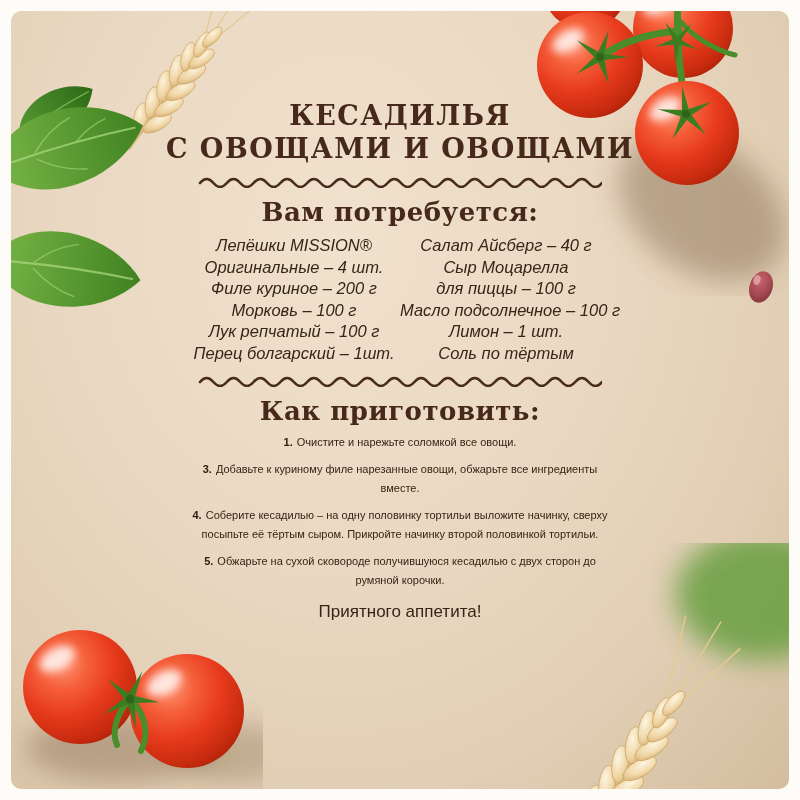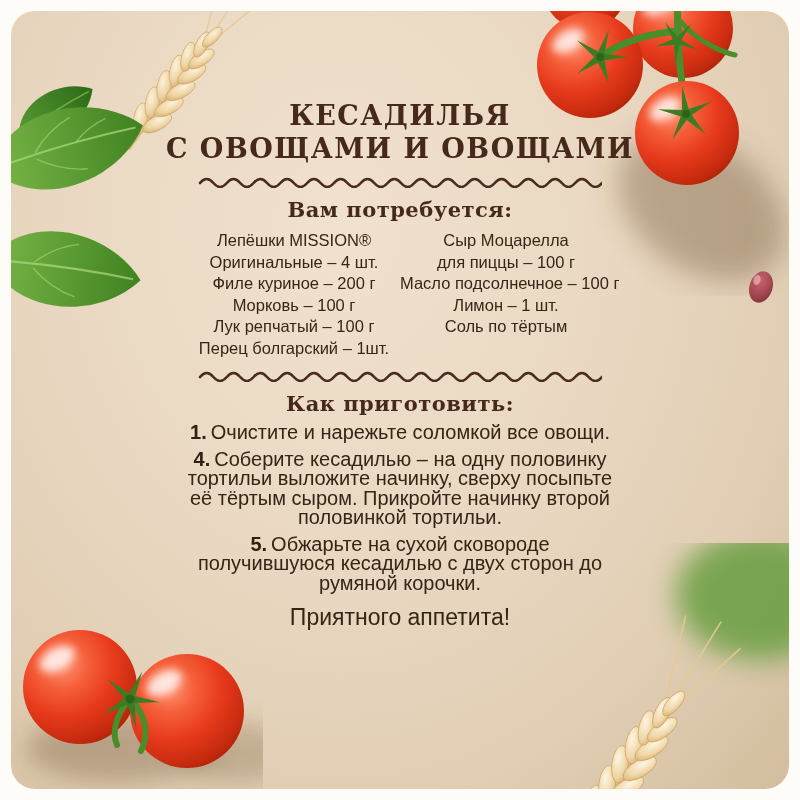--- a/index.html
+++ b/index.html
@@ -1,51 +1,51 @@
 <!DOCTYPE html>
 <html><head>
 <meta charset="utf-8">
 <style>
   html,body{margin:0;padding:0;}
   body{width:800px;height:800px;background:#ffffff;position:relative;overflow:hidden;}
   .frame{position:absolute;inset:0;background:#fdfcf8;}
   .card{
-    position:absolute;inset:11px;border-radius:24px;overflow:hidden;
+    position:absolute;inset:11px;border-radius:10px;overflow:hidden;
     background:radial-gradient(ellipse at 42% 28%, #f1e2cd 0%, #e9d7c1 45%, #e1ceb4 72%, #d3bd9e 100%);
   }
   .dec{position:absolute;z-index:1;}
   .dec-tl{left:-4px;top:-4px;}
   .dec-tr{right:0;top:0;}
   .dec-bean{right:10px;top:253px;}
   .dec-bl{left:0;bottom:0;}
   .dec-br{right:0;bottom:0;}
   .content{
     position:relative;z-index:2;padding-top:88px;text-align:center;
     color:#372717;font-family:"Liberation Sans",sans-serif;
   }
   .title{
     font-family:"DejaVu Serif",serif;font-weight:bold;color:#46291a;
     font-size:27px;line-height:33px;letter-spacing:1.5px;margin:0;
   }
   .title span{display:block;}
   .wave{display:block;margin:11px auto 0;}
   .sec-head{
     font-family:"DejaVu Serif",serif;font-weight:bold;color:#46291a;
-    font-size:21px;margin:9px 0 0;letter-spacing:0.5px;
+    font-size:26px;margin:9px 0 0;letter-spacing:0.5px;
   }
   .cols{display:flex;justify-content:center;margin-top:8px;}
-  .col{width:212px;font-size:16.5px;line-height:21.5px;color:#362617;}
+  .col{width:212px;font-size:16.5px;line-height:21.5px;color:#362617;font-style:italic;}
   .ing{margin:0;}
   .ing span{display:block;white-space:nowrap;}
   .steps{margin-top:7px;}
-  .step{font-size:20px;line-height:19.5px;margin:0 auto 7px;color:#342516;}
+  .step{font-size:11px;line-height:19.5px;margin:0 auto 7px;color:#342516;}
   .step b{margin-right:4px;color:#2e2012;}
   .w1{max-width:520px}.w2{max-width:452px}.w3{max-width:410px}
   .w4{max-width:452px}.w5{max-width:430px}.w6{max-width:462px}.w7{max-width:440px}
-  .footer{font-size:23px;margin:11px 0 0;color:#342516;}
+  .footer{font-size:17px;margin:11px 0 0;color:#342516;}
 </style>
 </head>
 <body>
 
 <div class="frame">
   <div class="card">
 
     <svg class="dec dec-tl" width="252" height="312" viewBox="0 0 252 312">
       <defs>
         <radialGradient id="wg1" cx="35%" cy="35%" r="80%">
@@ -246,20 +246,23 @@
             </p>
           <p class="ing">
               <span>Лук репчатый – 100 г</span>
             </p>
           <p class="ing">
               <span>Перец болгарский – 1шт.</span>
             </p>
         </div>
         <div class="col">
           <p class="ing">
+              <span>Салат Айсберг – 40 г</span>
+            </p>
+          <p class="ing">
               <span>Сыр Моцарелла</span>
               <span>для пиццы – 100 г</span>
             </p>
           <p class="ing">
               <span>Масло подсолнечное – 100 г</span>
             </p>
           <p class="ing">
               <span>Лимон – 1 шт.</span>
             </p>
           <p class="ing">
@@ -269,20 +272,21 @@
       </div>
 
       <svg class="wave" width="404" height="12" viewBox="0 0 404 12">
         <path d="M2 7 q 6.7 -8 13.4 0 t 13.4 0 t 13.4 0 t 13.4 0 t 13.4 0 t 13.4 0 t 13.4 0 t 13.4 0 t 13.4 0 t 13.4 0 t 13.4 0 t 13.4 0 t 13.4 0 t 13.4 0 t 13.4 0 t 13.4 0 t 13.4 0 t 13.4 0 t 13.4 0 t 13.4 0 t 13.4 0 t 13.4 0 t 13.4 0 t 13.4 0 t 13.4 0 t 13.4 0 t 13.4 0 t 13.4 0 t 13.4 0 t 13.4 0" fill="none" stroke="#4a2c1d" stroke-width="2.6" stroke-linecap="round"></path>
       </svg>
 
       <h2 class="sec-head">Как приготовить:</h2>
 
       <div class="steps">
         <p class="step w1"><b>1.</b><span>Очистите и нарежьте соломкой все овощи.</span></p>
+        <p class="step w3"><b>3.</b><span>Добавьте к куриному филе нарезанные овощи, обжарьте все ингредиенты вместе.</span></p>
         <p class="step w4"><b>4.</b><span>Соберите кесадилью – на одну половинку тортильи выложите начинку, сверху посыпьте её тёртым сыром. Прикройте начинку второй половинкой тортильи.</span></p>
         <p class="step w5"><b>5.</b><span>Обжарьте на сухой сковороде получившуюся кесадилью с двух сторон до румяной корочки.</span></p>
       </div>
 
       <p class="footer">Приятного аппетита!</p>
     </div>
 
   </div>
 </div>
 

